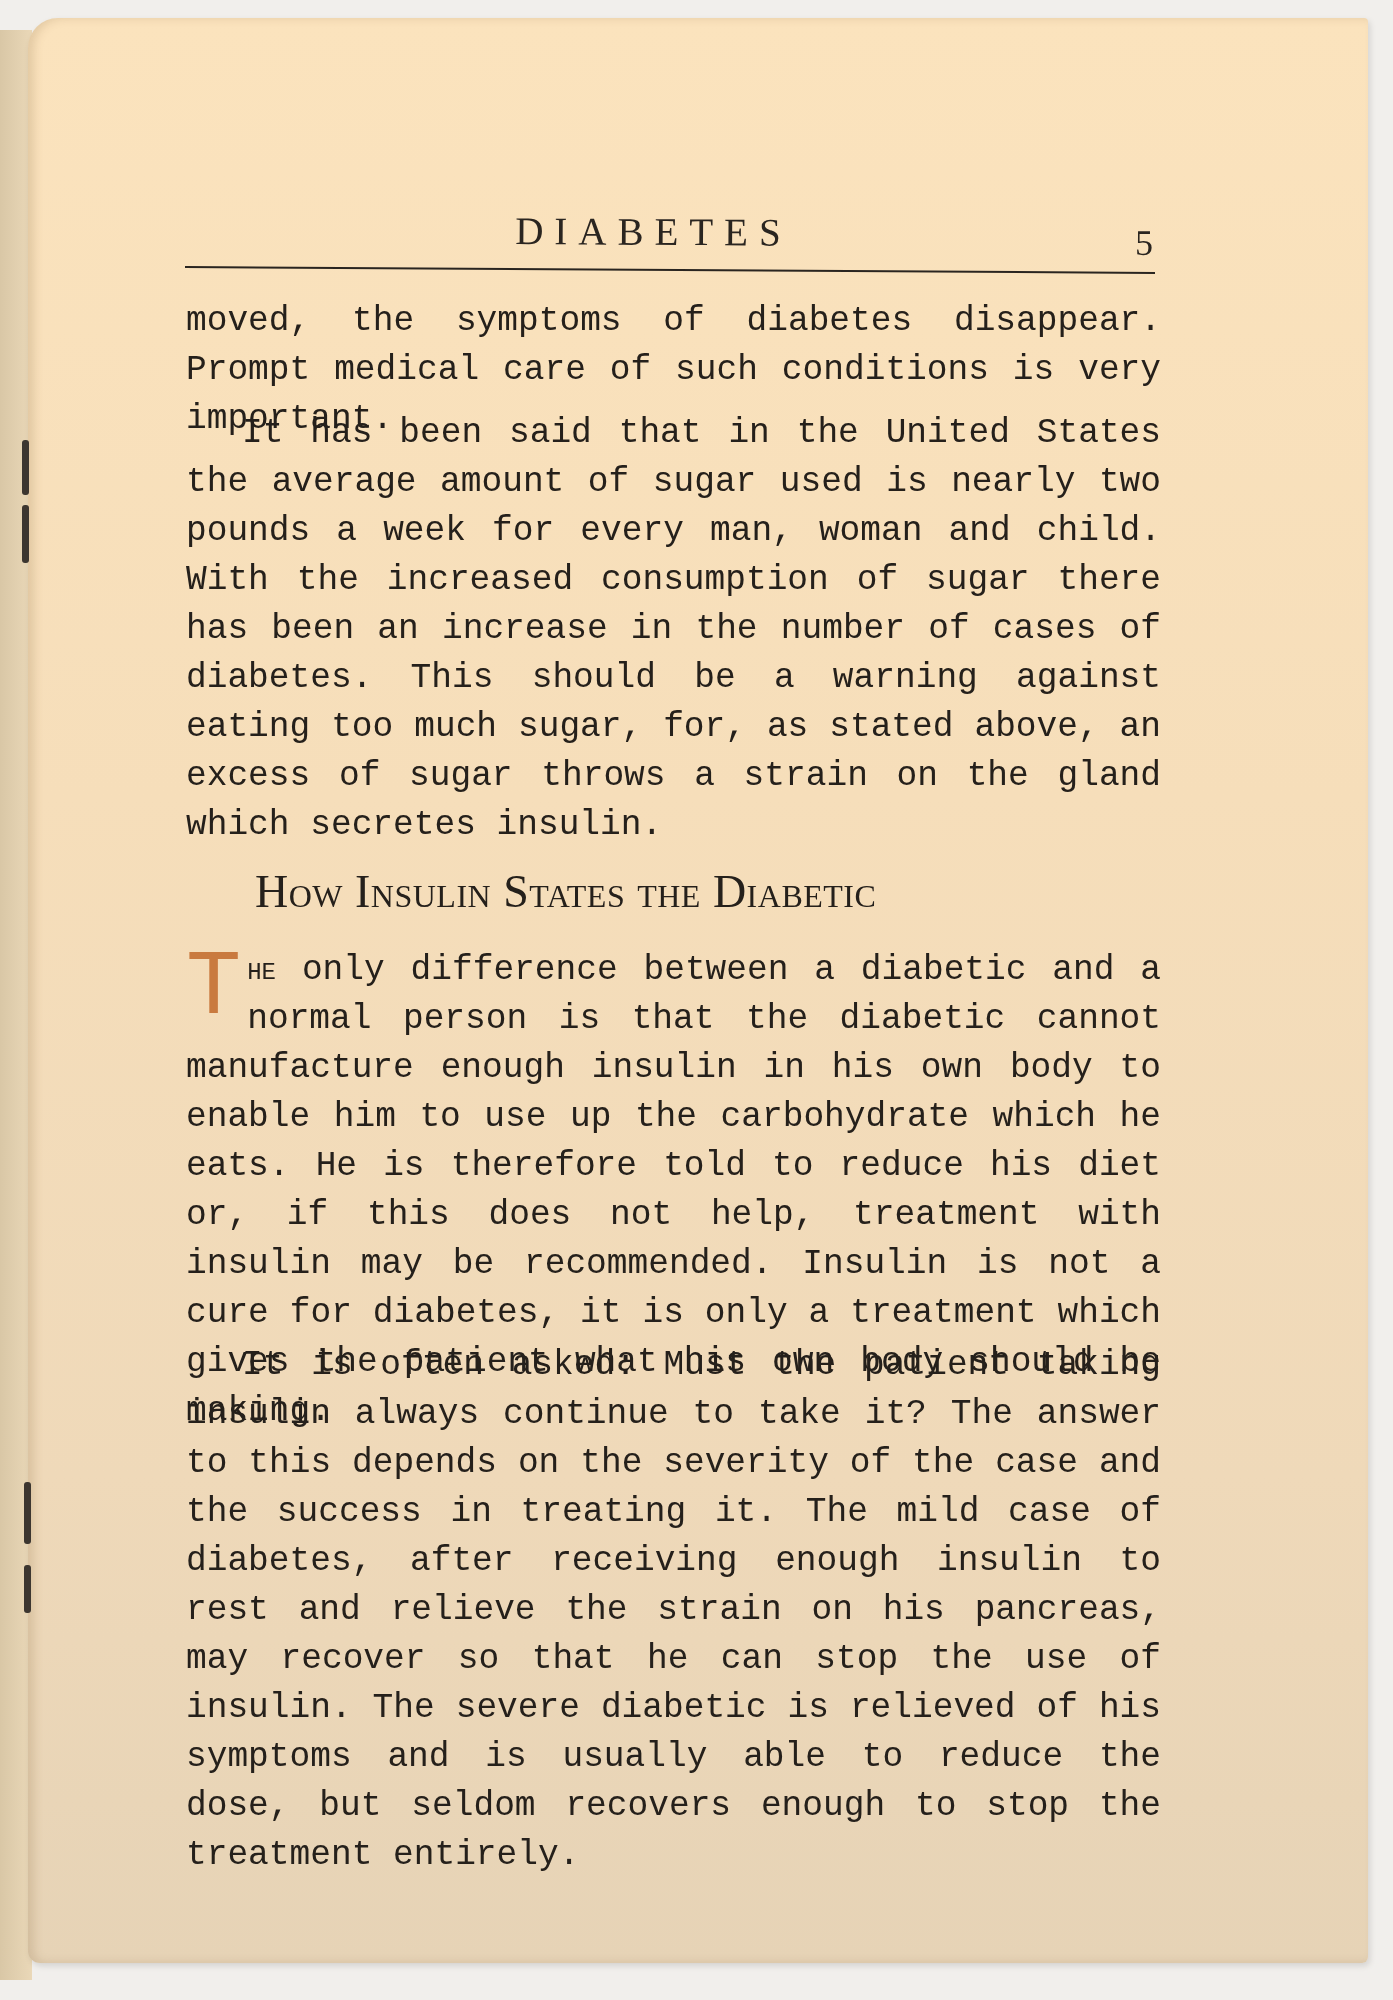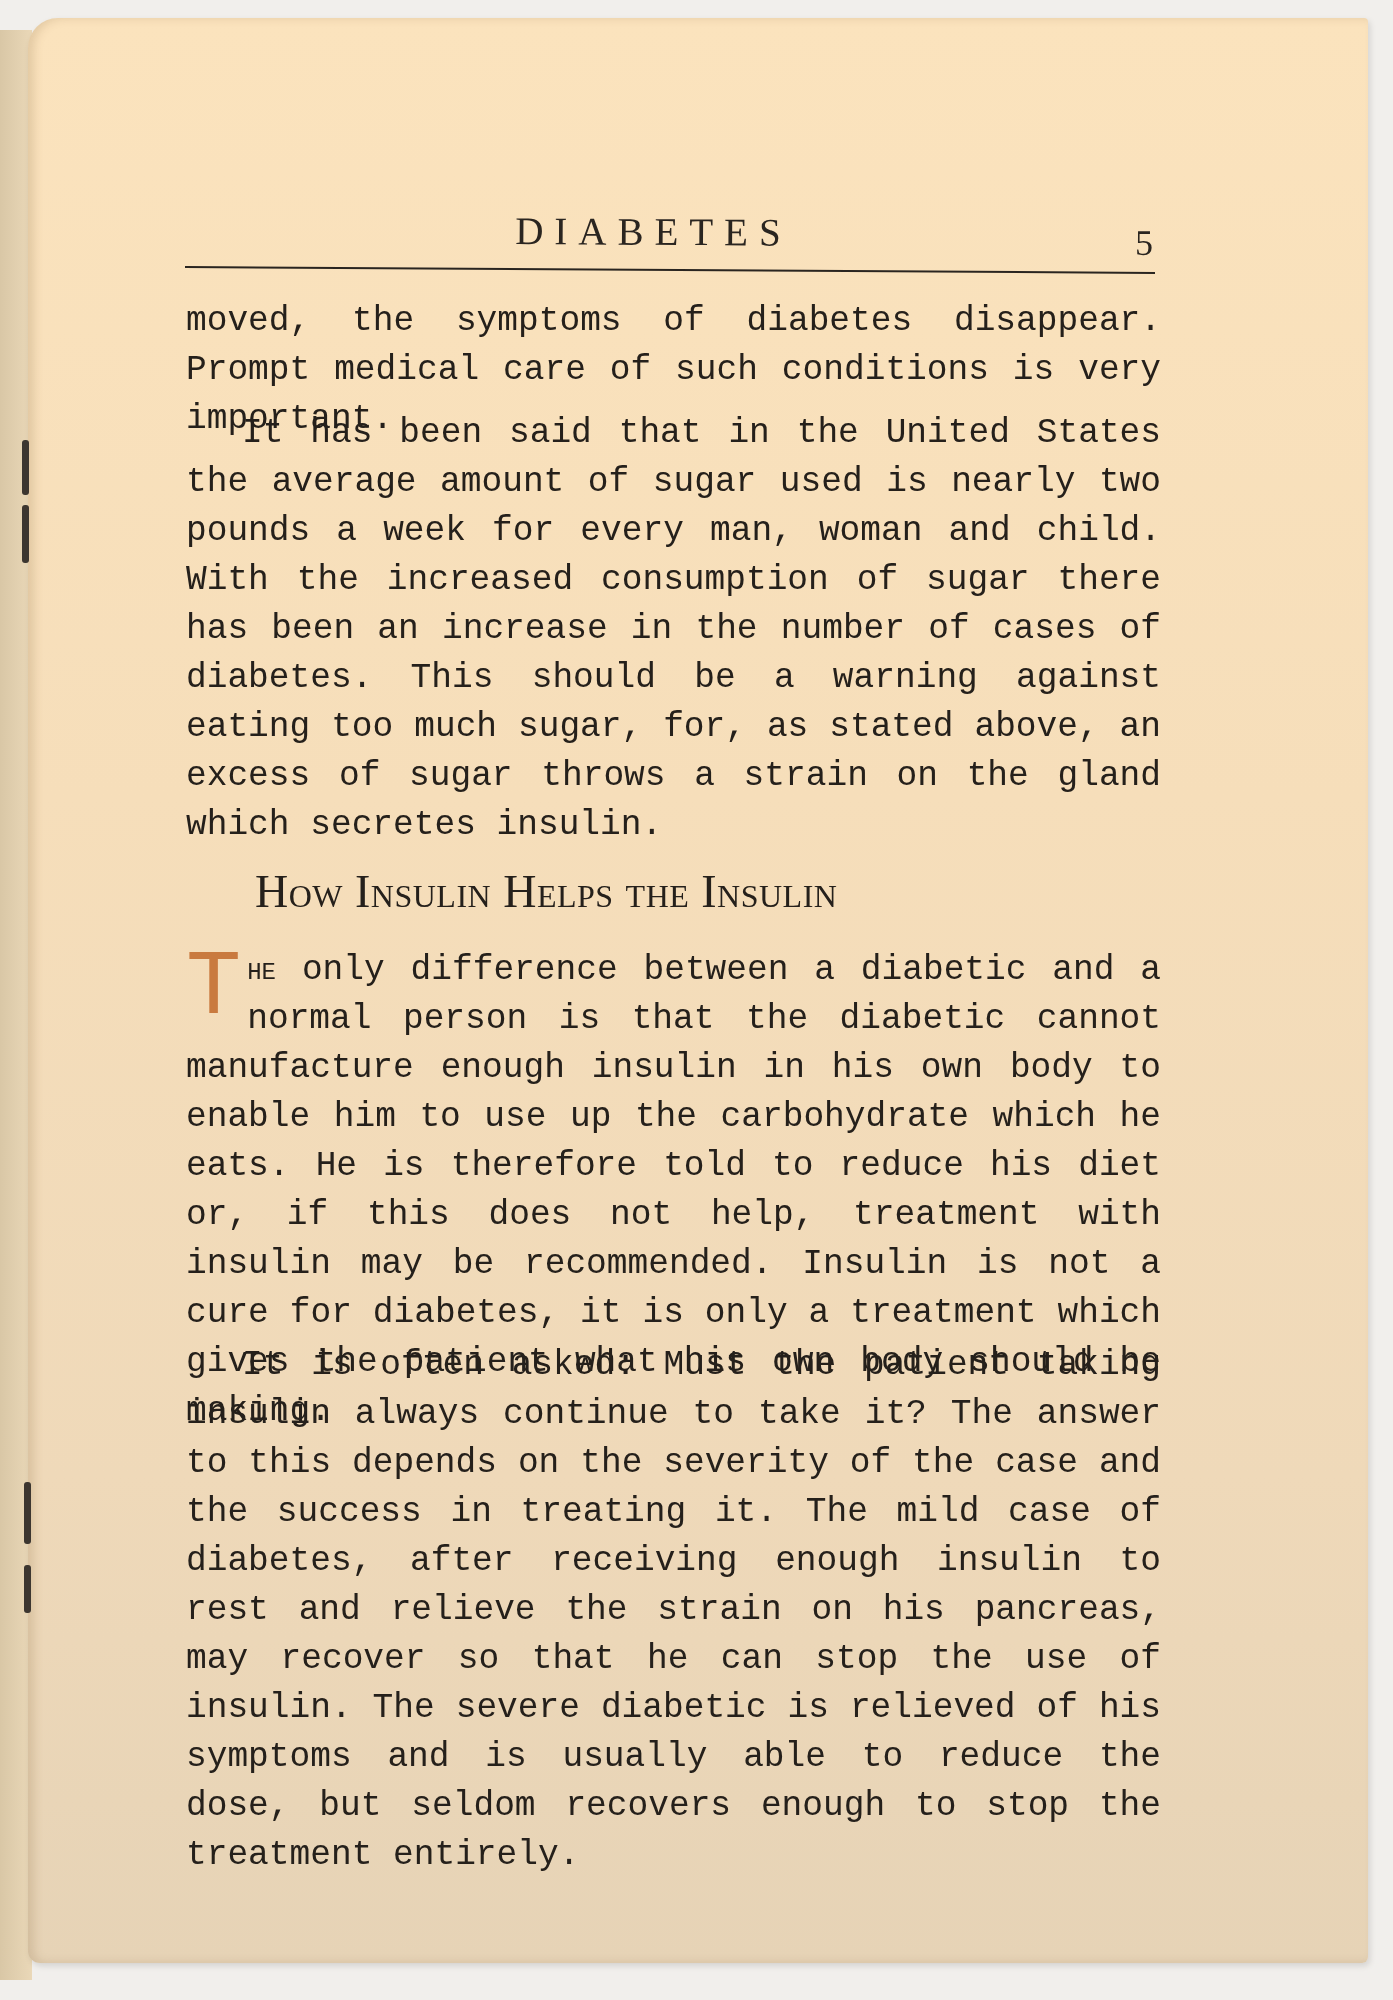--- a/index.html
+++ b/index.html
@@ -57,19 +57,19 @@
 
 <div class="running-head">
   <span class="running-title">DIABETES</span>
   <span class="page-num">5</span>
 </div>
 
 <p class="para" style="top:296px;">moved, the symptoms of diabetes disappear. Prompt medical care of such conditions is very important.</p>
 
 <p class="para indent" style="top:408px;">It has been said that in the United States the average amount of sugar used is nearly two pounds a week for every man, woman and child. With the increased consumption of sugar there has been an increase in the number of cases of diabetes. This should be a warning against eating too much sugar, for, as stated above, an excess of sugar throws a strain on the gland which secretes insulin.</p>
 
-<h2 class="heading">How Insulin Helps the Insulin</h2>
+<h2 class="heading">How Insulin States the Diabetic</h2>
 
 <p class="para" style="top:945px;">
   <span class="dropcap">T</span><span class="sc">he</span><span> only difference between a diabetic and a normal person is that the diabetic cannot manufacture enough insulin in his own body to enable him to use up the carbohydrate which he eats. He is therefore told to reduce his diet or, if this does not help, treatment with insulin may be recommended. Insulin is not a cure for diabetes, it is only a treatment which gives the patient what his own body should be making.</span>
 </p>
 
 <p class="para indent" style="top:1340px;">It is often asked: Must the patient taking insulin always continue to take it? The answer to this depends on the severity of the case and the success in treating it. The mild case of diabetes, after receiving enough insulin to rest and relieve the strain on his pancreas, may recover so that he can stop the use of insulin. The severe diabetic is relieved of his symptoms and is usually able to reduce the dose, but seldom recovers enough to stop the treatment entirely.</p>
 
 </body></html>

